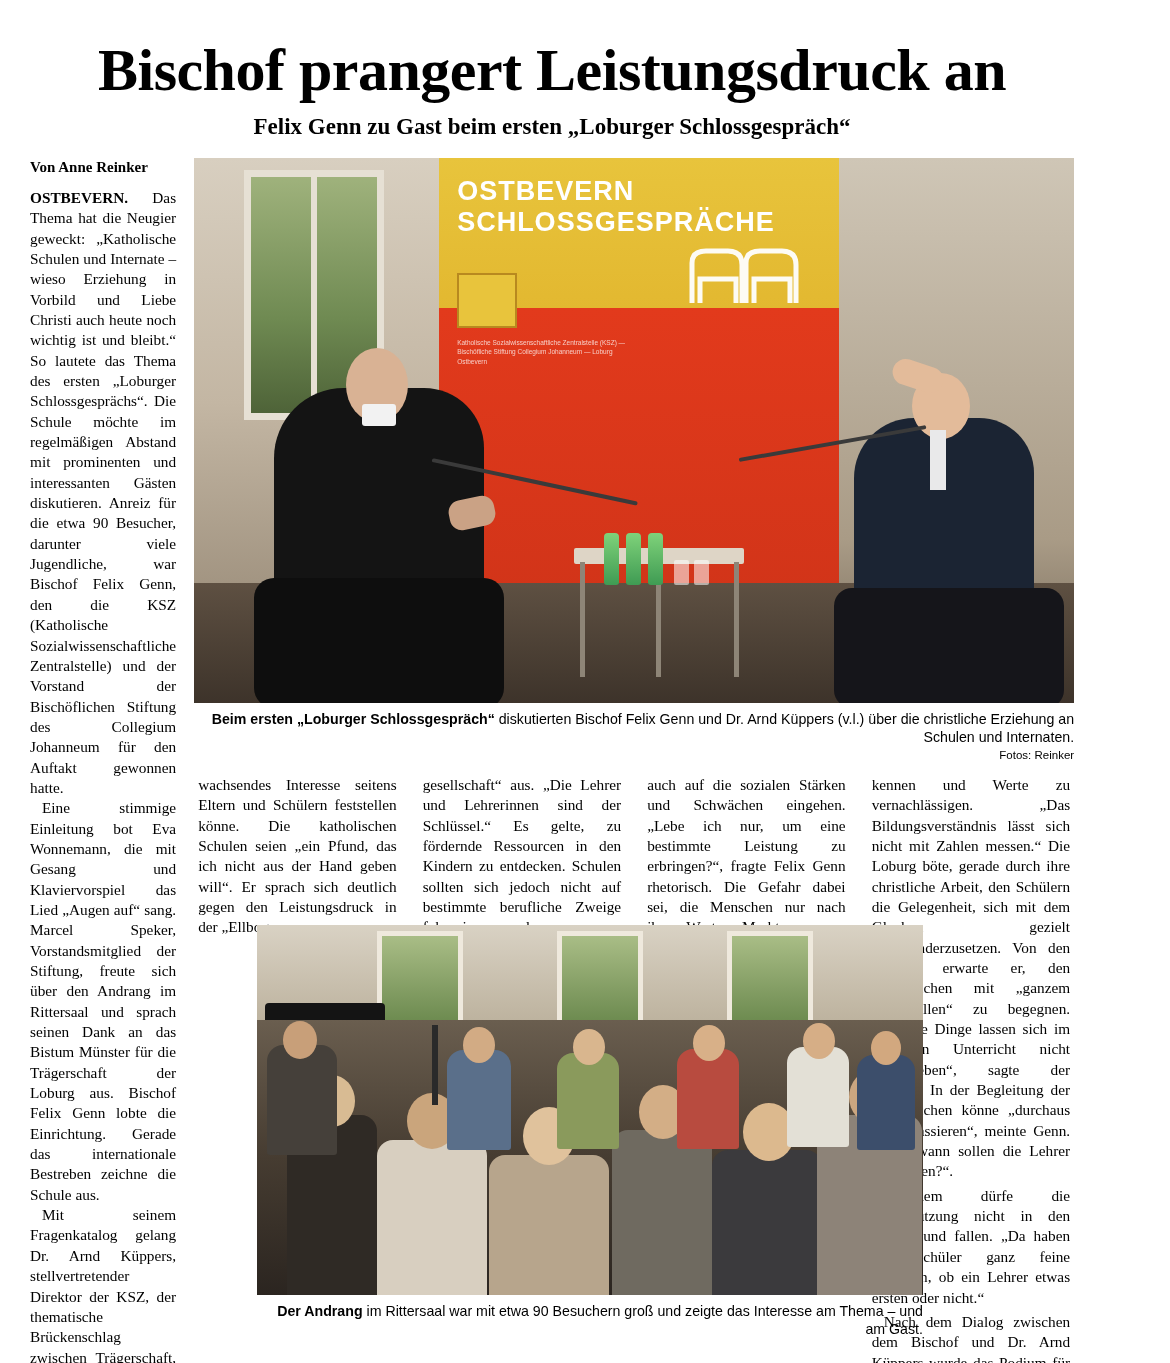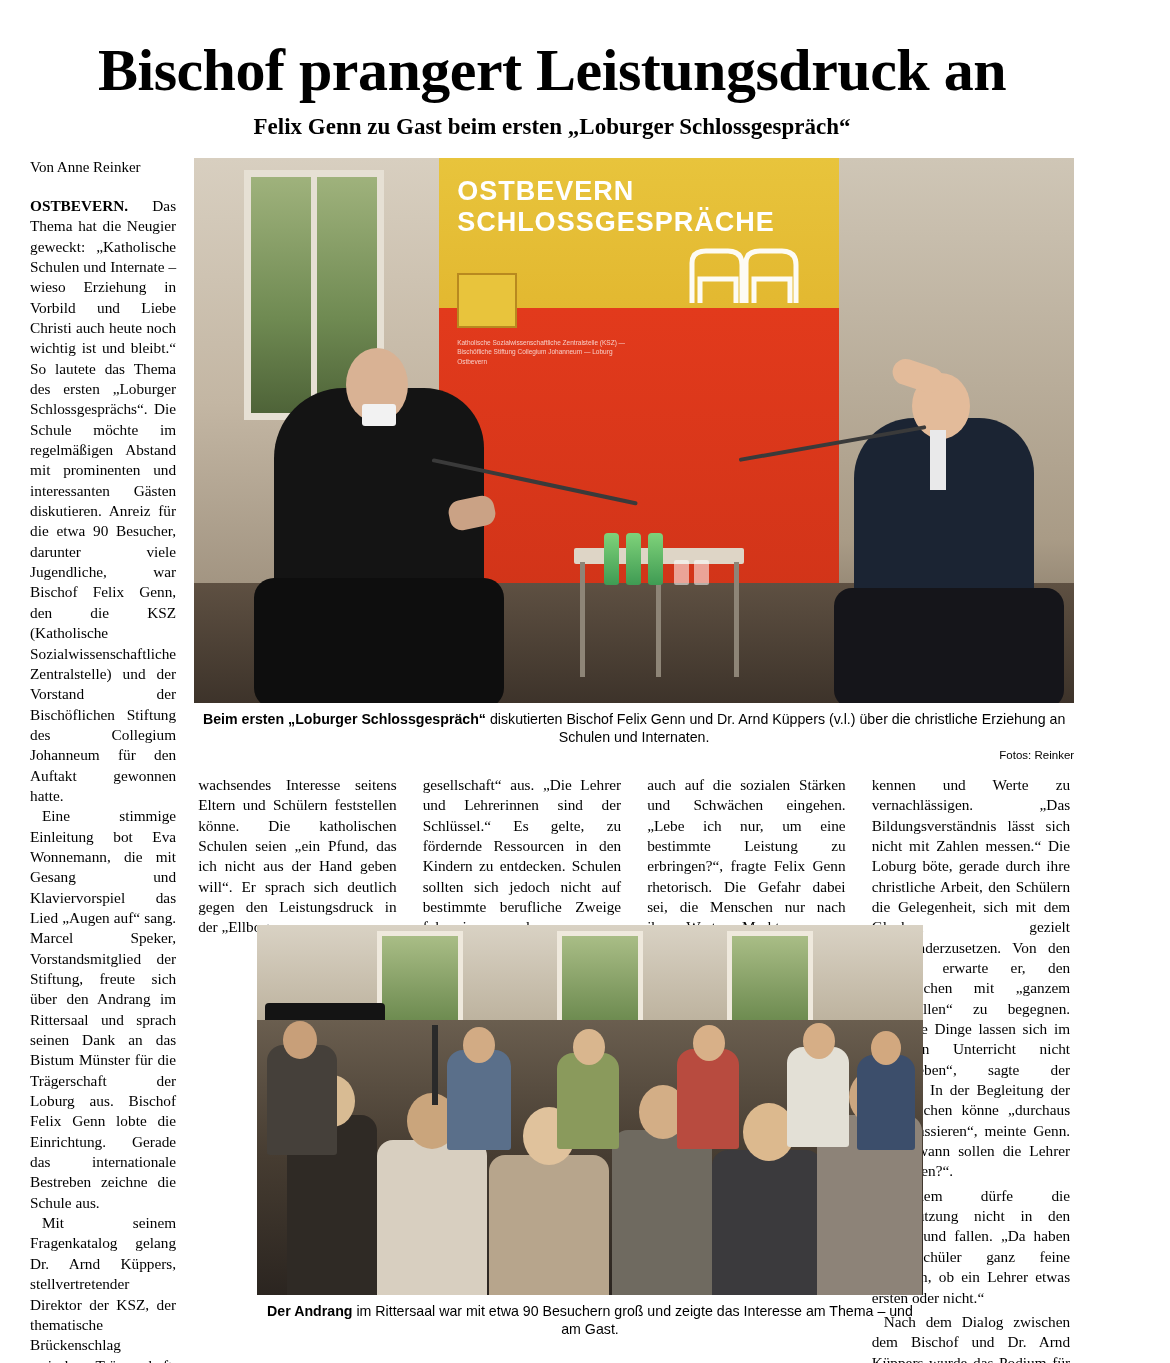--- a/index.html
+++ b/index.html
@@ -54,41 +54,41 @@
   }
   .col p {
     margin: 0;
     text-indent: 12px;
   }
   .col p.first {
     text-indent: 0;
   }
   .byline {
     font-family: "Liberation Serif", serif;
-    font-weight: normal;
+    font-weight: bold;
     font-size: 15px;
-    margin-bottom: 18px;
+    margin-bottom: 10px;
   }
   .dateline {
     font-weight: bold;
   }
   
   .photo-main {
     width: 880px;
     height: 545px;
     position: relative;
     overflow: hidden;
     background: #4a4036;
   }
   .photo-caption {
     font-family: "Liberation Sans", sans-serif;
     font-size: 14.2px;
     line-height: 1.3;
     margin-top: 7px;
-    text-align: center;
+    text-align: right;
   }
   .photo-caption b { font-weight: bold; }
   .credit {
     font-family: "Liberation Sans", sans-serif;
     font-size: 11.5px;
     text-align: right;
     margin-top: 2px;
   }
   .photo-second {
     width: 666px;

